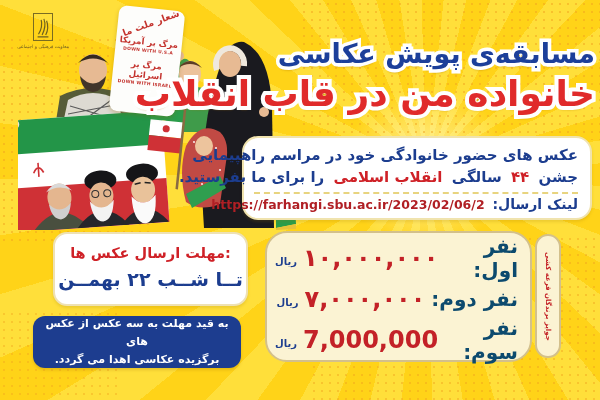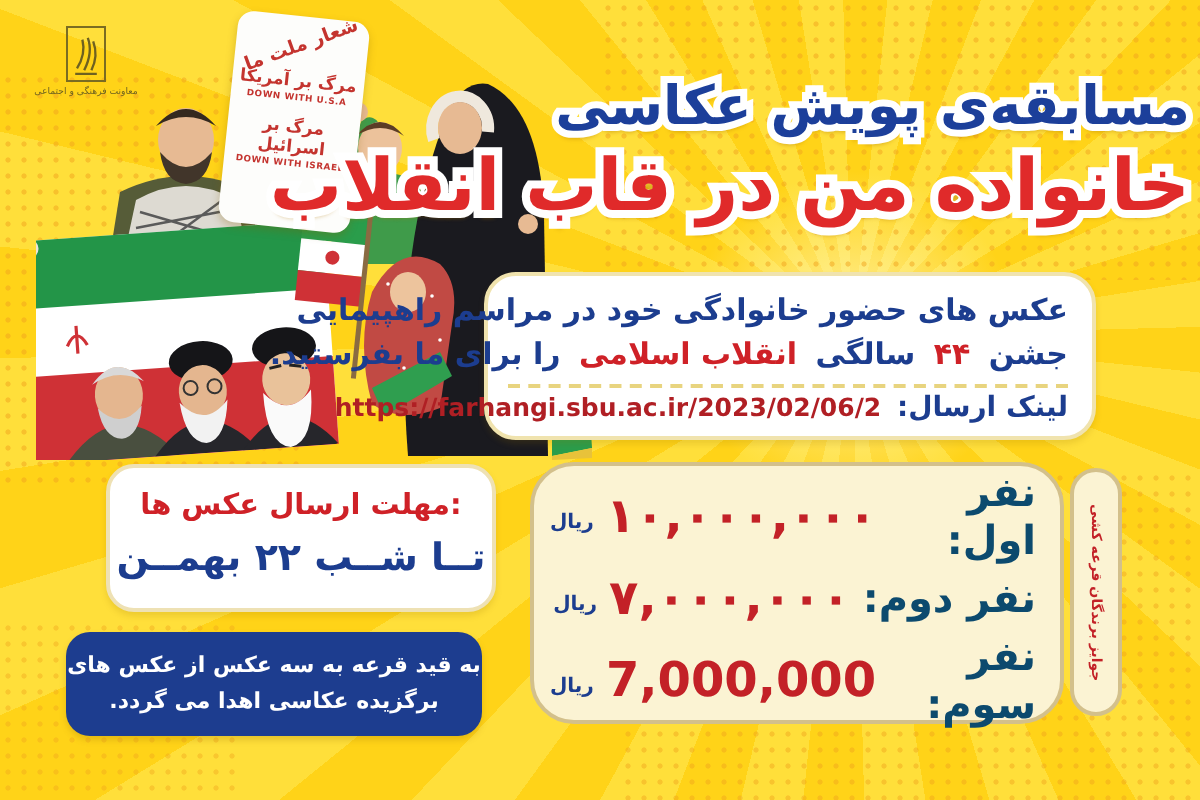--- a/index.html
+++ b/index.html
@@ -42,21 +42,21 @@
   .ol { position:relative; display:block; white-space:nowrap; line-height:1.05; }
   .ol .bk { position:absolute; right:0; top:0; color:inherit;
     -webkit-text-stroke:7px #fff; text-shadow:0 4px 2px rgba(176,117,0,.45); }
   .ol .ft { position:relative; }
   .titles { position:absolute; right:5px; top:40px; direction:rtl; text-align:right; }
   .title1 { font-size:27px; font-weight:bold; color:#1c3f9a; margin-bottom:7px; }
   .title2 { font-size:36px; font-weight:bold; color:#e02a2a; }
   .title2 .bk { -webkit-text-stroke:8px #fff; }
 
   
-  .info-box { position:absolute; left:242px; top:136px; width:306px; height:84px;
+  .info-box { position:absolute; left:242px; top:136px; width:350px; height:84px;
     background:#fff; border:2px solid #f0e3ae; border-radius:16px;
     padding:7px 12px 0 10px; direction:rtl; text-align:left;
     box-shadow:0 2px 3px rgba(150,110,0,.18); }
   .info-line { font-size:15px; font-weight:bold; color:#1c3d8f; line-height:1.45; white-space:nowrap; }
   .seg { margin-left:4px; }
   .seg.red { color:#cf2127; }
   .divider { border-top:2px dashed #e8d47f; margin:3px 0 2px; }
   .link-row { font-size:14px; font-weight:bold; color:#1c3d8f; white-space:nowrap; }
   .link-url { color:#b01f24; font-size:12.5px; margin-right:3px; }
 
@@ -227,21 +227,21 @@
       <span class="link-url" dir="ltr">https://farhangi.sbu.ac.ir/2023/02/06/2</span>
     </div>
   </div>
 
   <div class="deadline-box">
     <div class="deadline-label">مهلت ارسال عکس ها:</div>
     <div class="deadline-value">تــا شــب ۲۲ بهمــن</div>
   </div>
 
   <div class="lottery-box">
-    <div>به قید قرعه به سه عکس از عکس های</div>
+    <div>به قید مهلت به سه عکس از عکس های</div>
     <div>برگزیده عکاسی اهدا می گردد.</div>
   </div>
 
   <div class="prize-box">
     <div class="prize-row">
       <span class="prize-rank">نفر اول:</span>
       <span class="prize-amount">۱۰,۰۰۰,۰۰۰</span>
       <span class="prize-unit">ریال</span>
     </div>
     <div class="prize-row">

